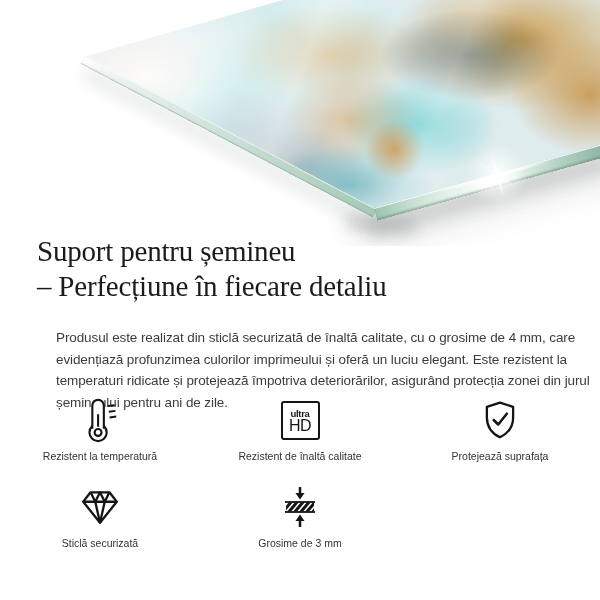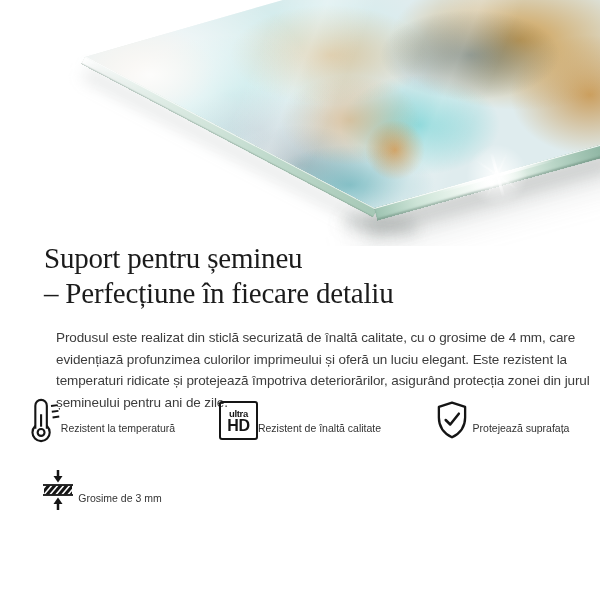--- a/index.html
+++ b/index.html
@@ -69,35 +69,35 @@
      background:radial-gradient(circle, rgba(255,255,255,.95) 0%, rgba(255,255,255,0) 62%);}
   .sp-ray{position:absolute;background:linear-gradient(to right, rgba(255,255,255,0), #fff 45%, #fff 55%, rgba(255,255,255,0));
      border-radius:2px;filter:blur(.4px);}
   .sp-h{left:437px;top:173.5px;width:120px;height:3px;transform:rotate(-15.6deg);}
   .sp-v{left:495.5px;top:152px;width:3px;height:46px;transform:rotate(-15.6deg);
      background:linear-gradient(to bottom, rgba(255,255,255,0), #fff 45%, #fff 55%, rgba(255,255,255,0));}
   .sp-d1{left:472px;top:174px;width:50px;height:2px;transform:rotate(35deg);opacity:.55;}
   .sp-d2{left:472px;top:174px;width:50px;height:2px;transform:rotate(-65deg);opacity:.45;}
 
   
-  .heading{position:absolute;left:37px;top:234px;margin:7px;font-family:"Liberation Serif","DejaVu Serif",serif;
+  .heading{position:absolute;left:37px;top:234px;margin:0;font-family:"Liberation Serif","DejaVu Serif",serif;
      font-weight:400;font-size:29px;line-height:35px;letter-spacing:-0.2px;color:var(--heading-text);}
   .desc{position:absolute;left:40px;top:311px;width:552px;margin:16px;font-size:13.5px;line-height:21.5px;
      letter-spacing:-0.1px;color:var(--body-text);}
 
   
   .features{position:absolute;left:0;top:394px;width:600px;display:grid;
      grid-template-columns:repeat(3,200px);row-gap:18px;justify-items:center;}
-  .feature{display:flex;flex-direction:row;align-items:center;}
+  .feature{display:flex;flex-direction:column;align-items:center;}
   .icon-box{height:52px;display:flex;align-items:center;justify-content:center;color:var(--icon-stroke);}
-  .feature-label{margin-top:17px;font-size:10.5px;line-height:13px;color:var(--label-text);white-space:nowrap;}
+  .feature-label{margin-top:4px;font-size:10.5px;line-height:13px;color:var(--label-text);white-space:nowrap;}
   .uhd-box{width:35px;height:35px;border:2.5px solid var(--icon-stroke);border-radius:3px;
      display:flex;flex-direction:column;align-items:center;justify-content:center;color:var(--icon-stroke);}
   .uhd-top{font-size:9.5px;line-height:9px;font-weight:bold;letter-spacing:-0.3px;margin-top:2px;}
-  .uhd-bottom{font-size:16px;line-height:15px;font-weight:bold;letter-spacing:-0.5px;}
+  .uhd-bottom{font-size:16px;line-height:15px;font-weight:normal;letter-spacing:-0.5px;}
   svg.glyph{display:block;stroke:currentColor;fill:none;stroke-width:2.2;}
 </style>
 </head>
 <body>
 
 <div class="canvas">
 
   <div class="hero">
     <div class="shadow sh-l"></div>
     <div class="shadow sh-b2"></div>
@@ -154,20 +154,31 @@
     <div class="feature">
       <div class="icon-box">
         <svg class="glyph" width="42" height="42" viewBox="0 0 40 40" stroke-linejoin="round">
           <path d="M20,3.5 L32.5,7.5 V17.5 C32.5,27 27,33 20,36.5 C13,33 7.5,27 7.5,17.5 V7.5 Z"></path>
           <path d="M14,20 l4.3,4.3 L26.5,14" stroke-width="2.4" stroke-linecap="round"></path>
         </svg>
       </div>
       <div class="feature-label">Protejează suprafața</div>
     </div>
 
+    <div class="feature">
+      <div class="icon-box">
+        <svg class="glyph" width="42" height="38" viewBox="0 0 40 36" stroke-width="2" stroke-linejoin="round">
+          <path d="M11,4 H29 L36,13 L20,33 L4,13 Z"></path>
+          <path d="M4,13 H36"></path>
+          <path d="M11,4 L15.5,13 L20,4 L24.5,13 L29,4"></path>
+          <path d="M15.5,13 L20,33 M24.5,13 L20,33"></path>
+        </svg>
+      </div>
+      <div class="feature-label">Sticlă securizată</div>
+    </div>
 
 
     <div class="feature">
       <div class="icon-box">
         <svg class="glyph" width="40" height="44" viewBox="0 0 40 44">
           <defs>
             <clipPath id="barclip">
                 <rect x="6" y="17.5" width="28" height="9"></rect>
               </clipPath>
           </defs>

